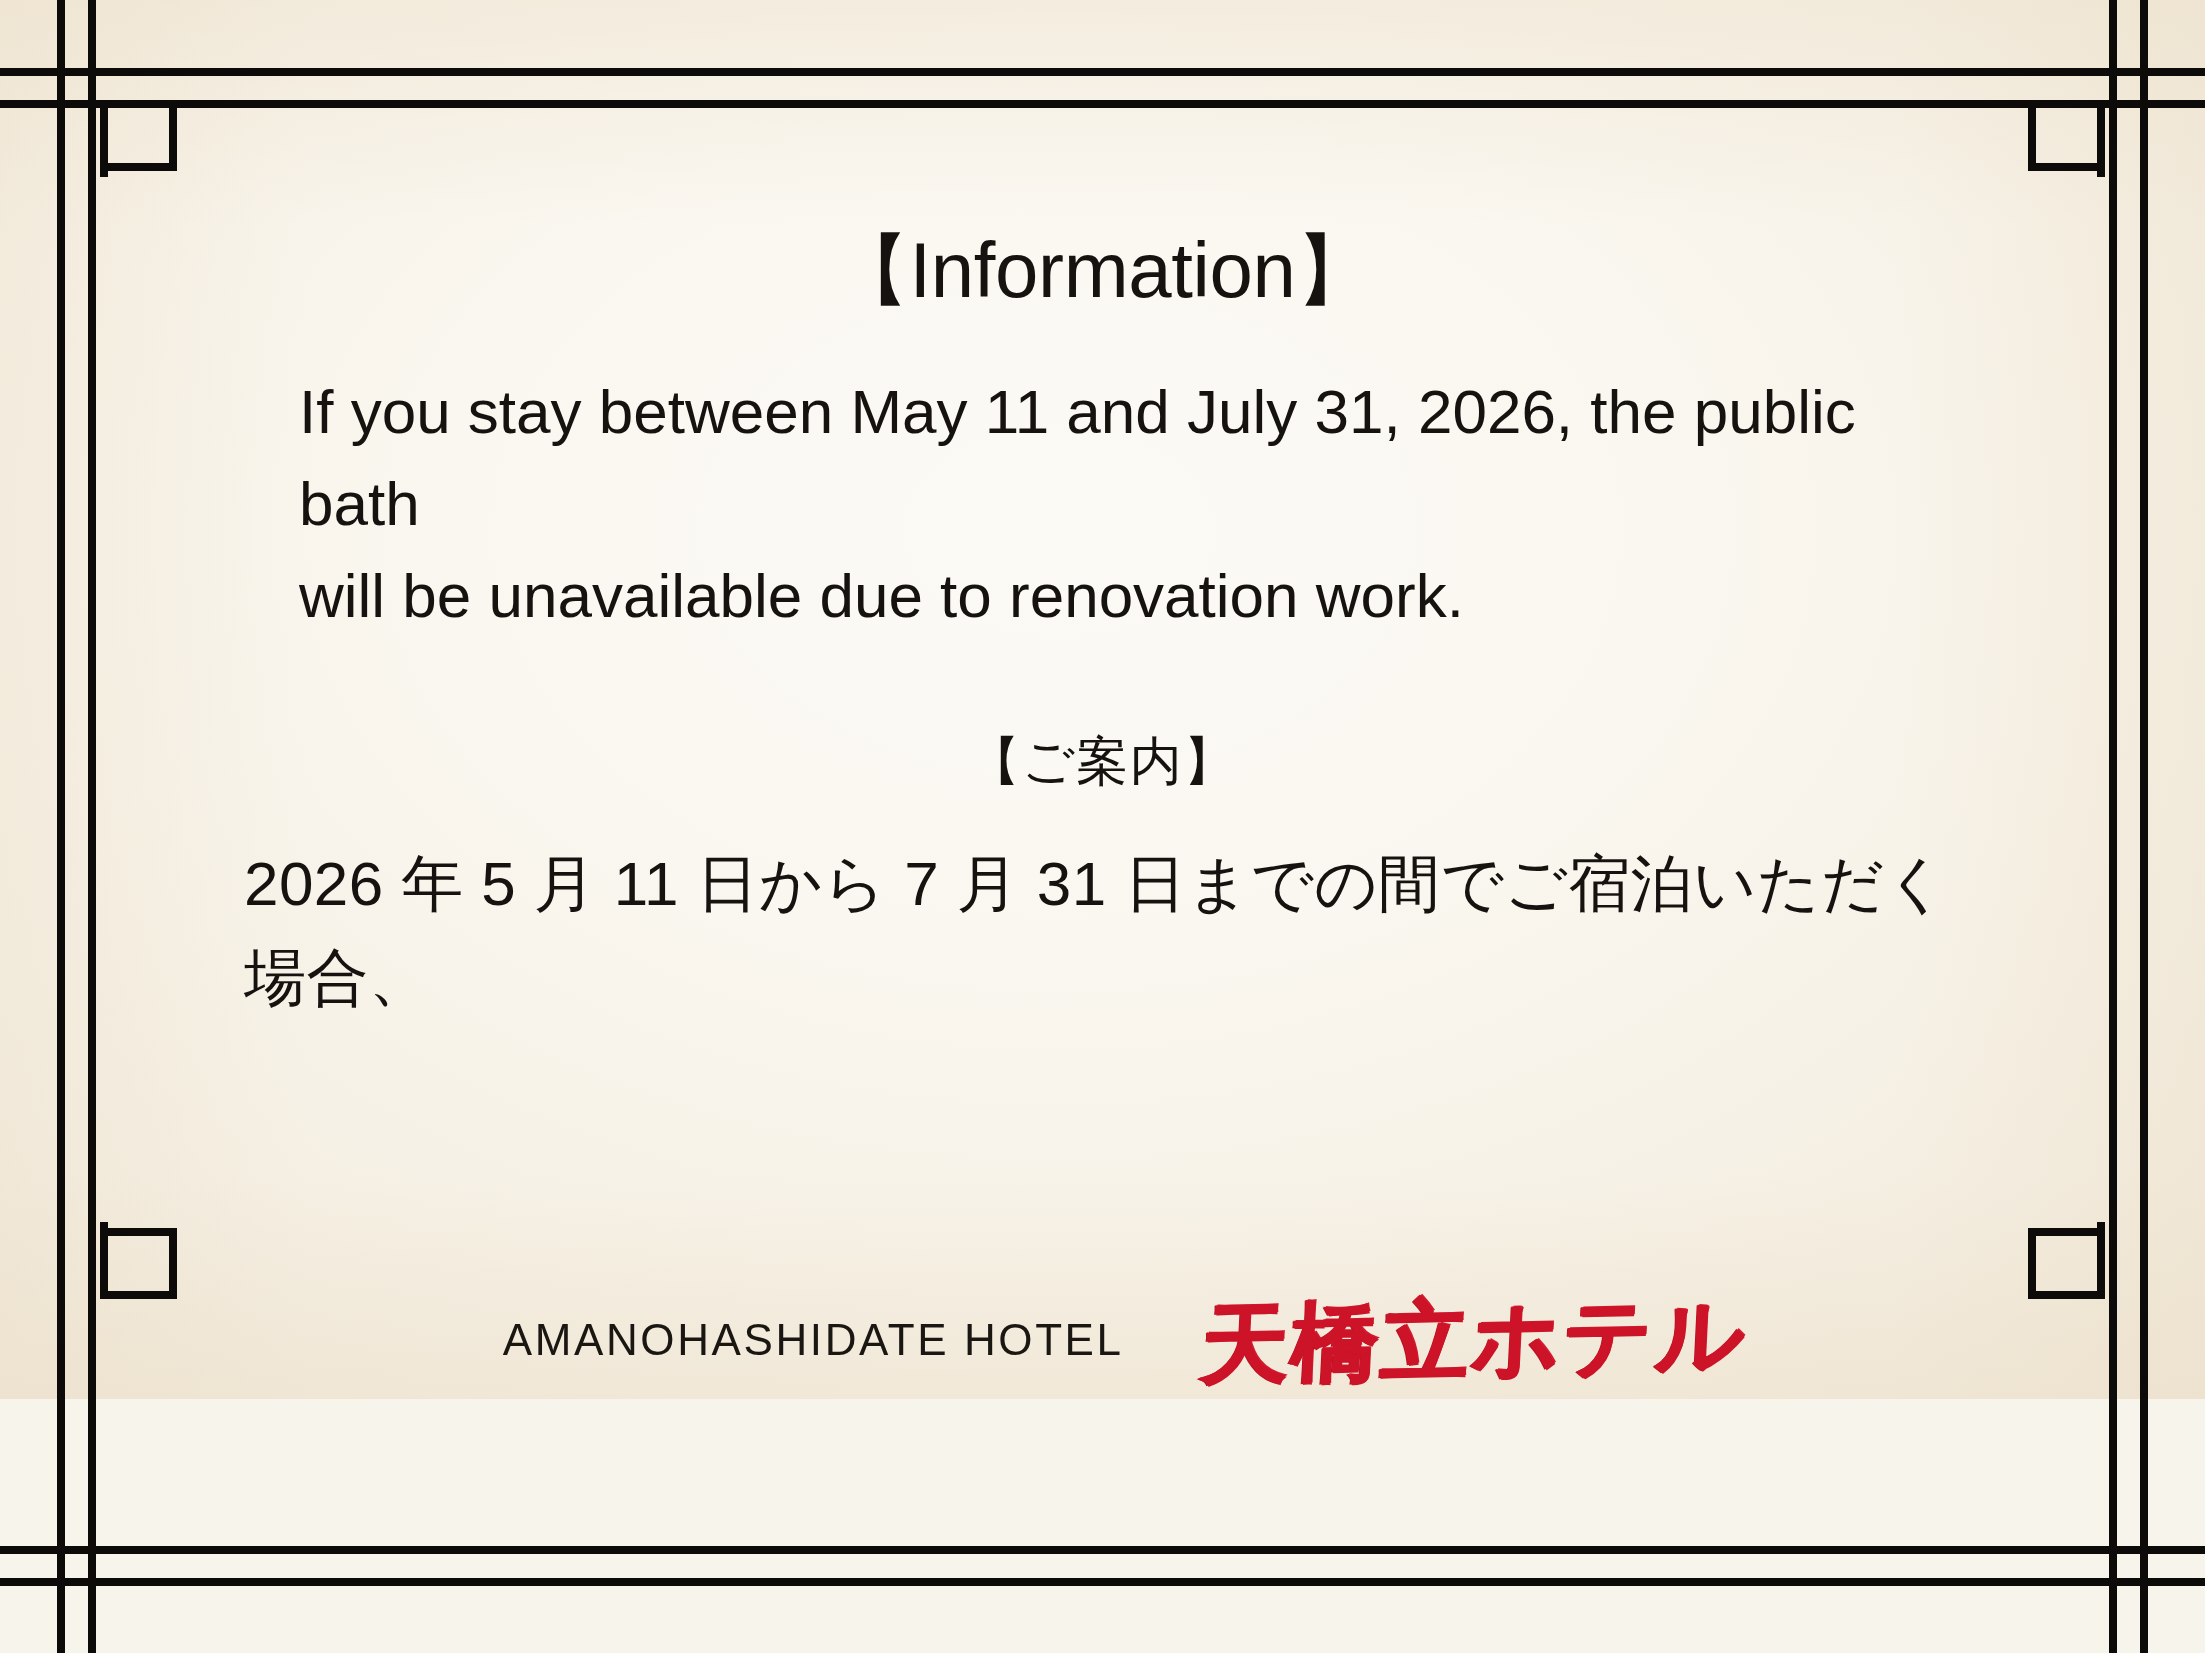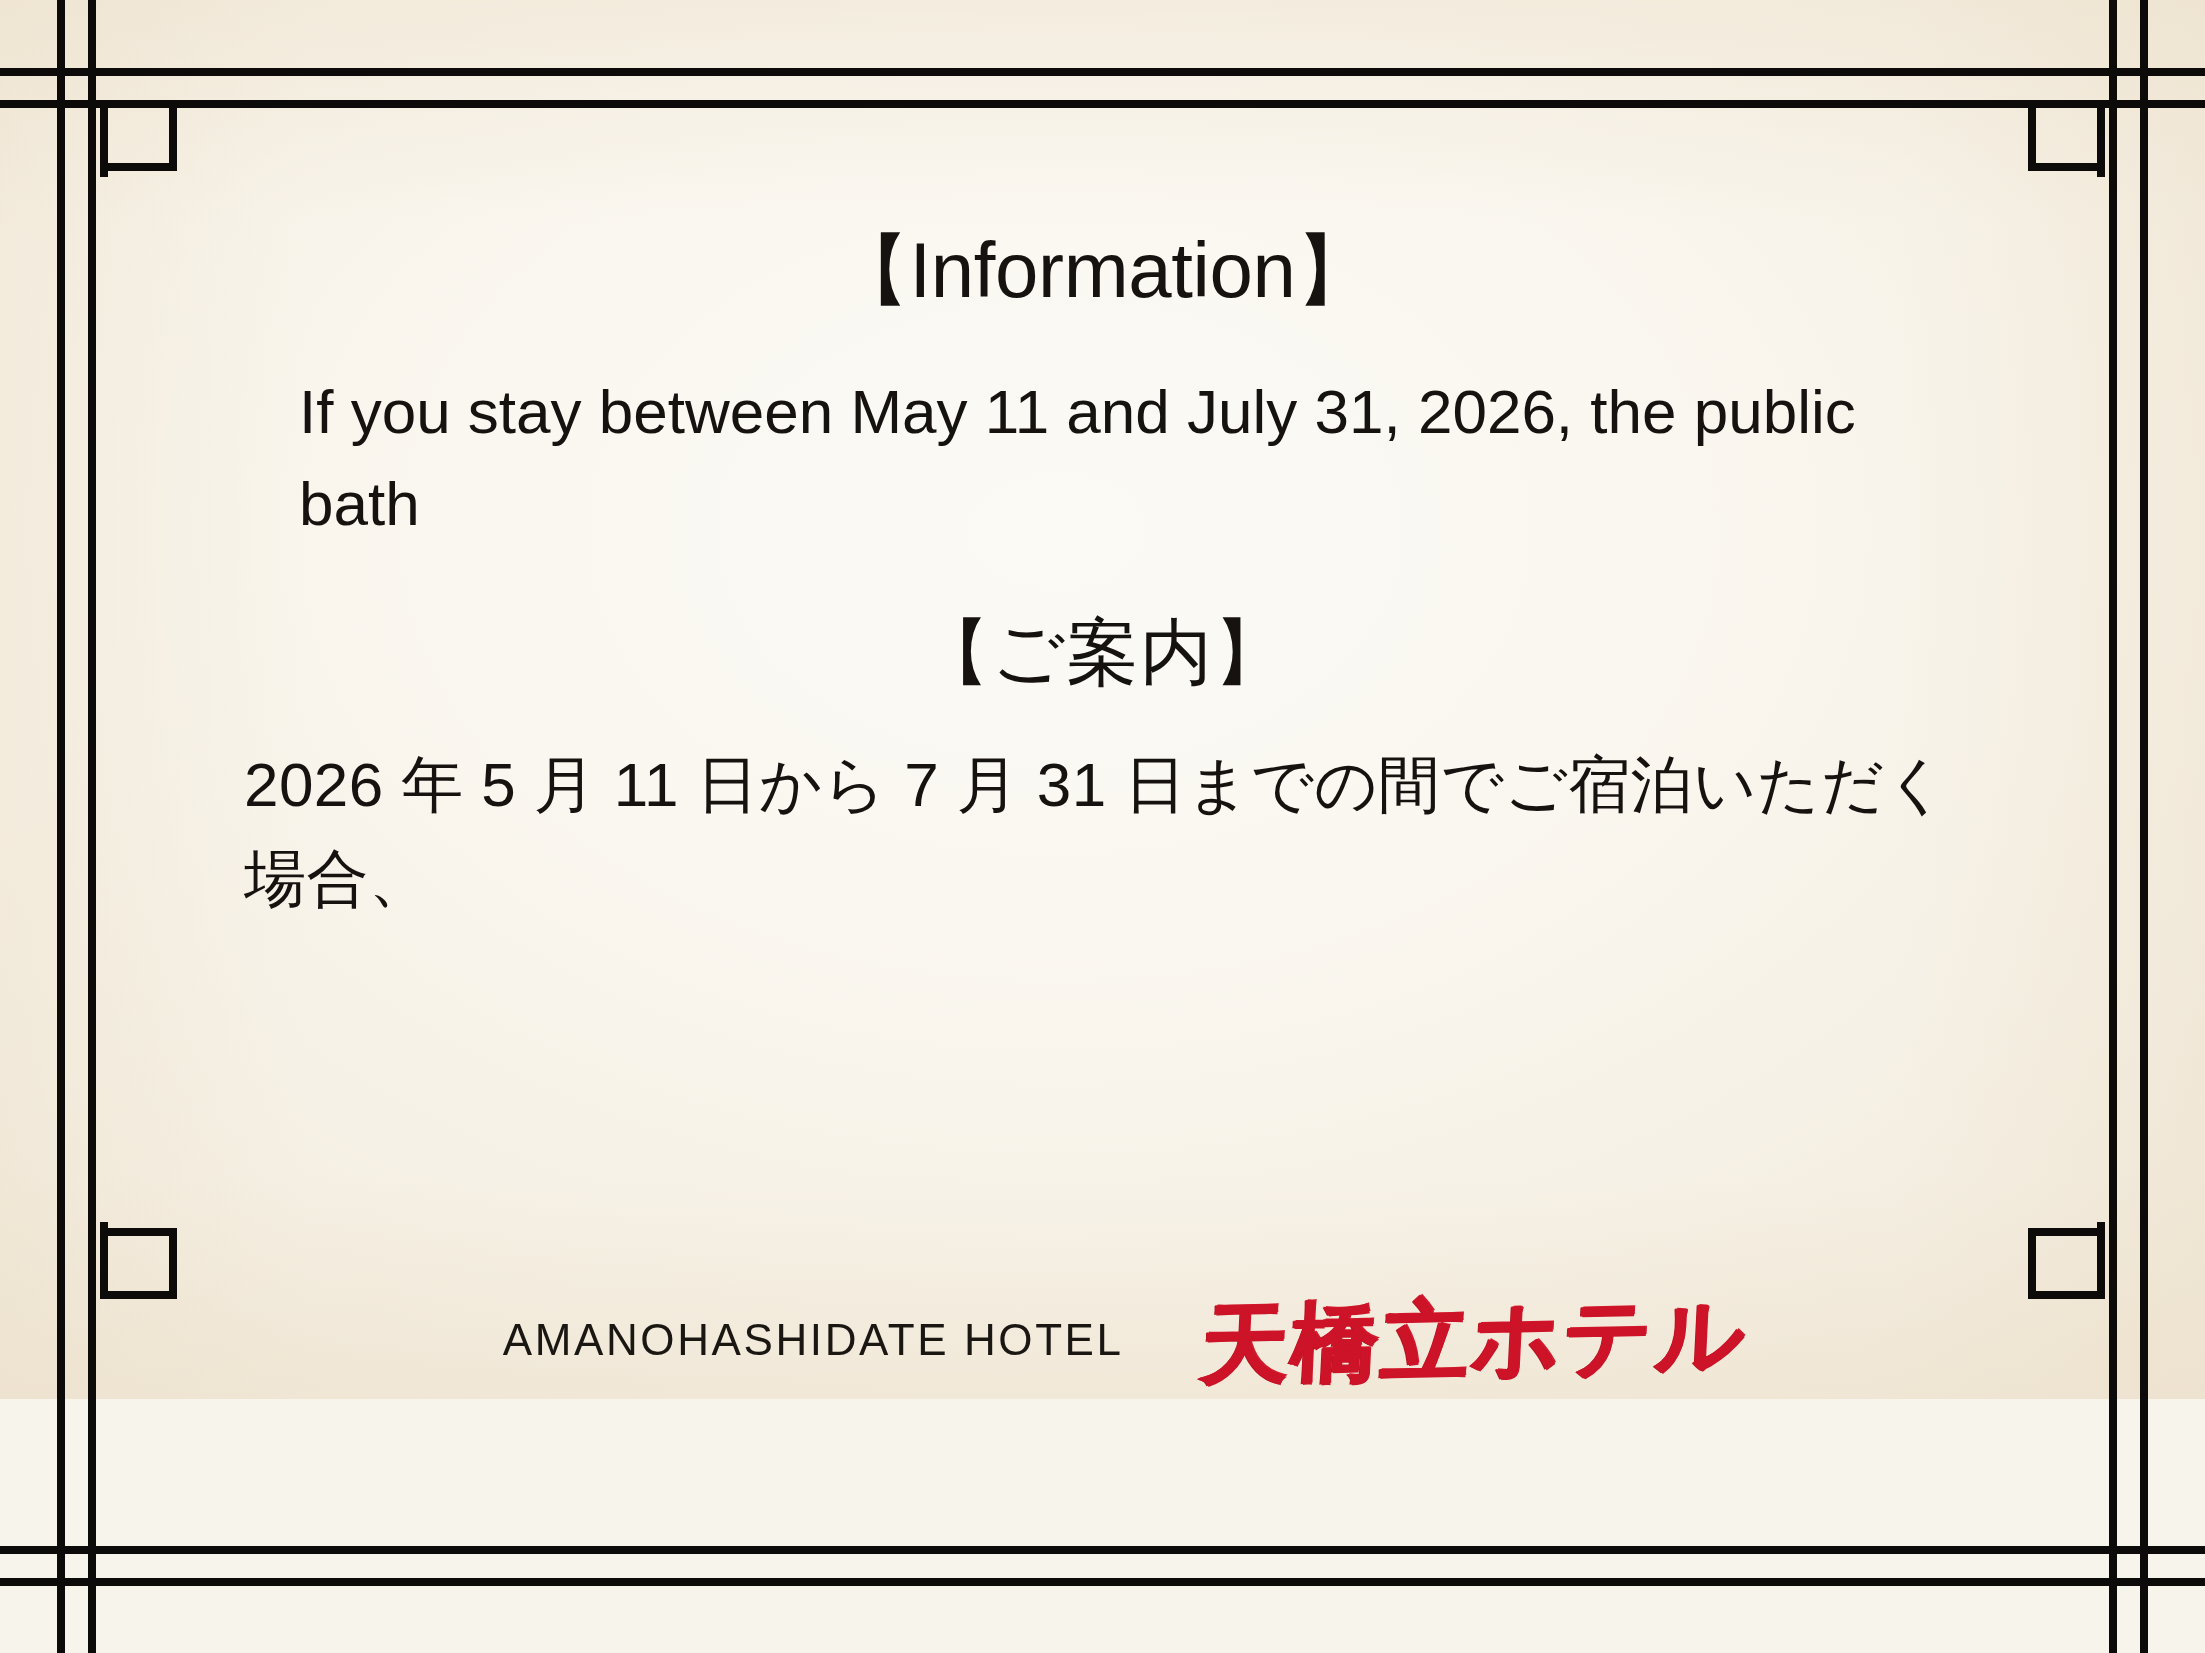--- a/index.html
+++ b/index.html
@@ -84,22 +84,22 @@
     margin-top:57px;
     width:1683px;
     font-size:62px;
     font-weight:400;
     line-height:1.48;
     text-align:left;
     padding-left:38px;
   }
 
   .title-jp {
-    margin-top:66px;
-    font-size:72px;
+    margin-top:94px;
+    font-size:52px;
     font-weight:400;
     line-height:1;
     letter-spacing:1.5px;
     white-space:nowrap;
   }
 
   .body-jp {
     margin-top:50px;
     width:1764px;
     font-size:62px;
@@ -184,20 +184,21 @@
     <span class="seg hook-a"></span>
     <span class="seg hook-b"></span>
   </div>
 
   <div class="content">
 
     <div class="title-en">【Information】</div>
 
     <div class="body-en">
       <div>If you stay between May 11 and July 31, 2026, the public bath</div>
+      <div>will be unavailable due to renovation work.</div>
     </div>
 
     <div class="title-jp">【ご案内】</div>
 
     <div class="body-jp">
       <div>2026 年 5 月 11 日から 7 月 31 日までの間でご宿泊いただく場合、</div>
     </div>
 
     <div class="footer">
       <span class="brand-en">AMANOHASHIDATE HOTEL</span>

